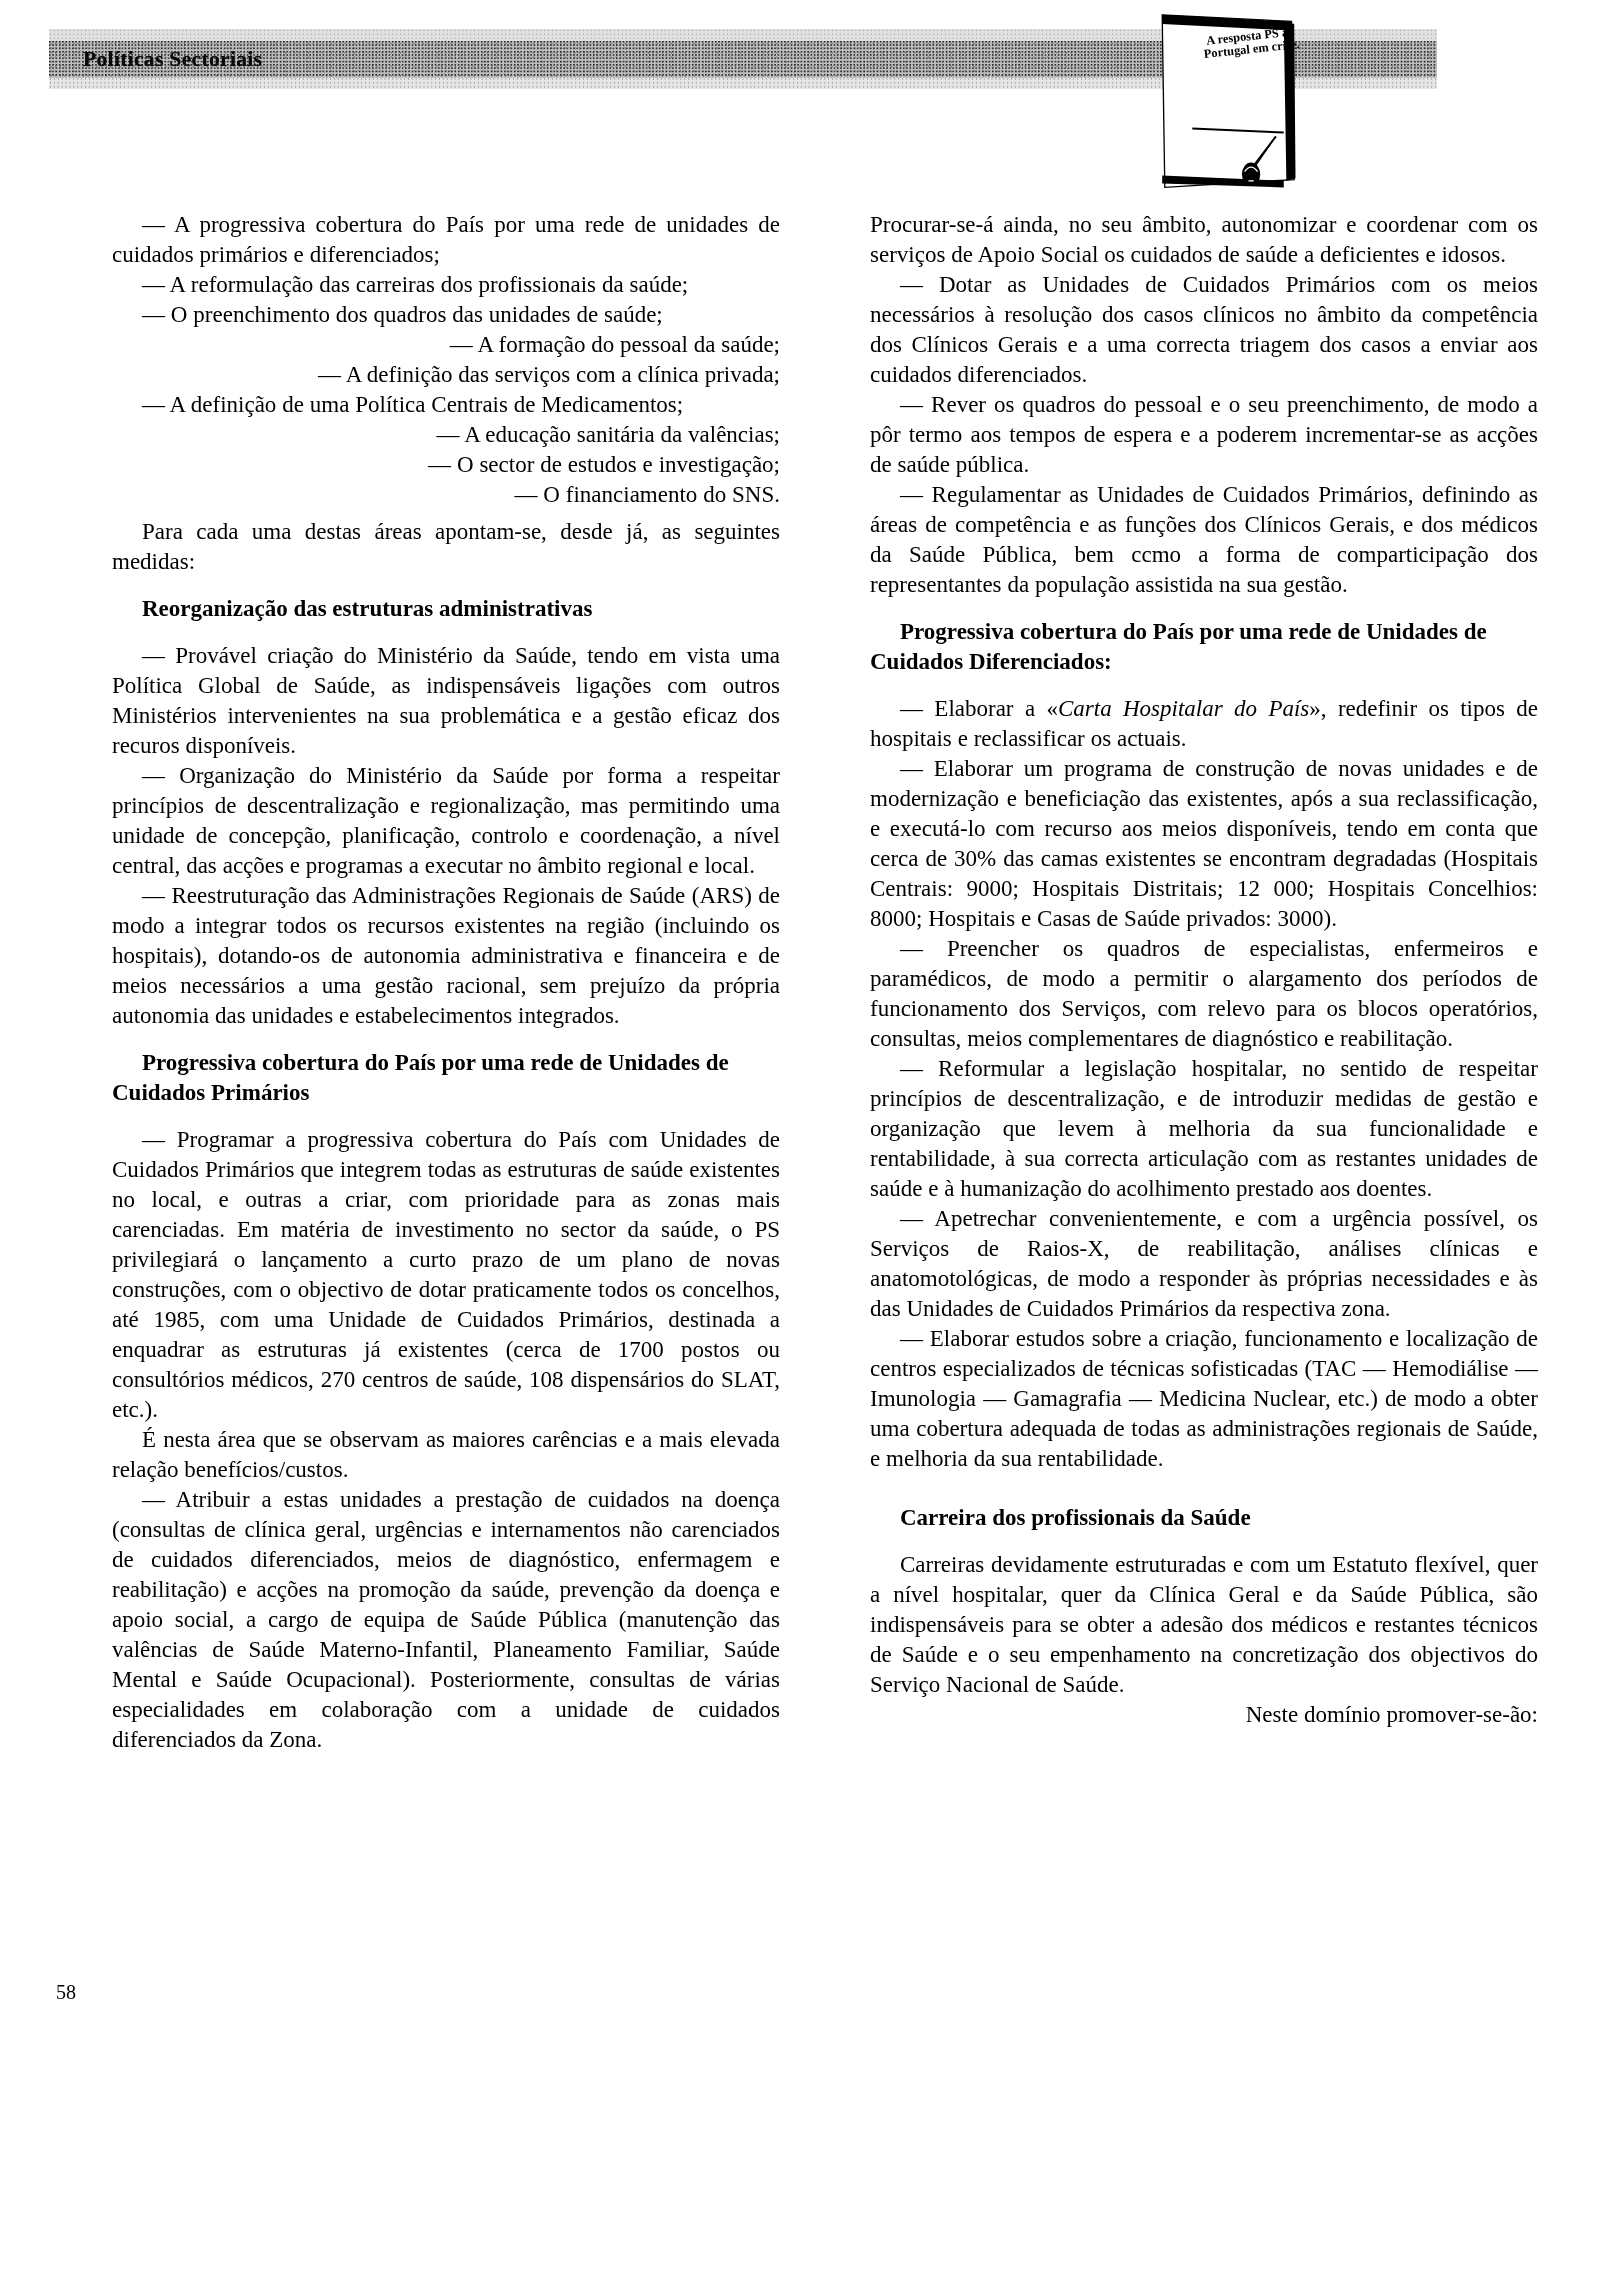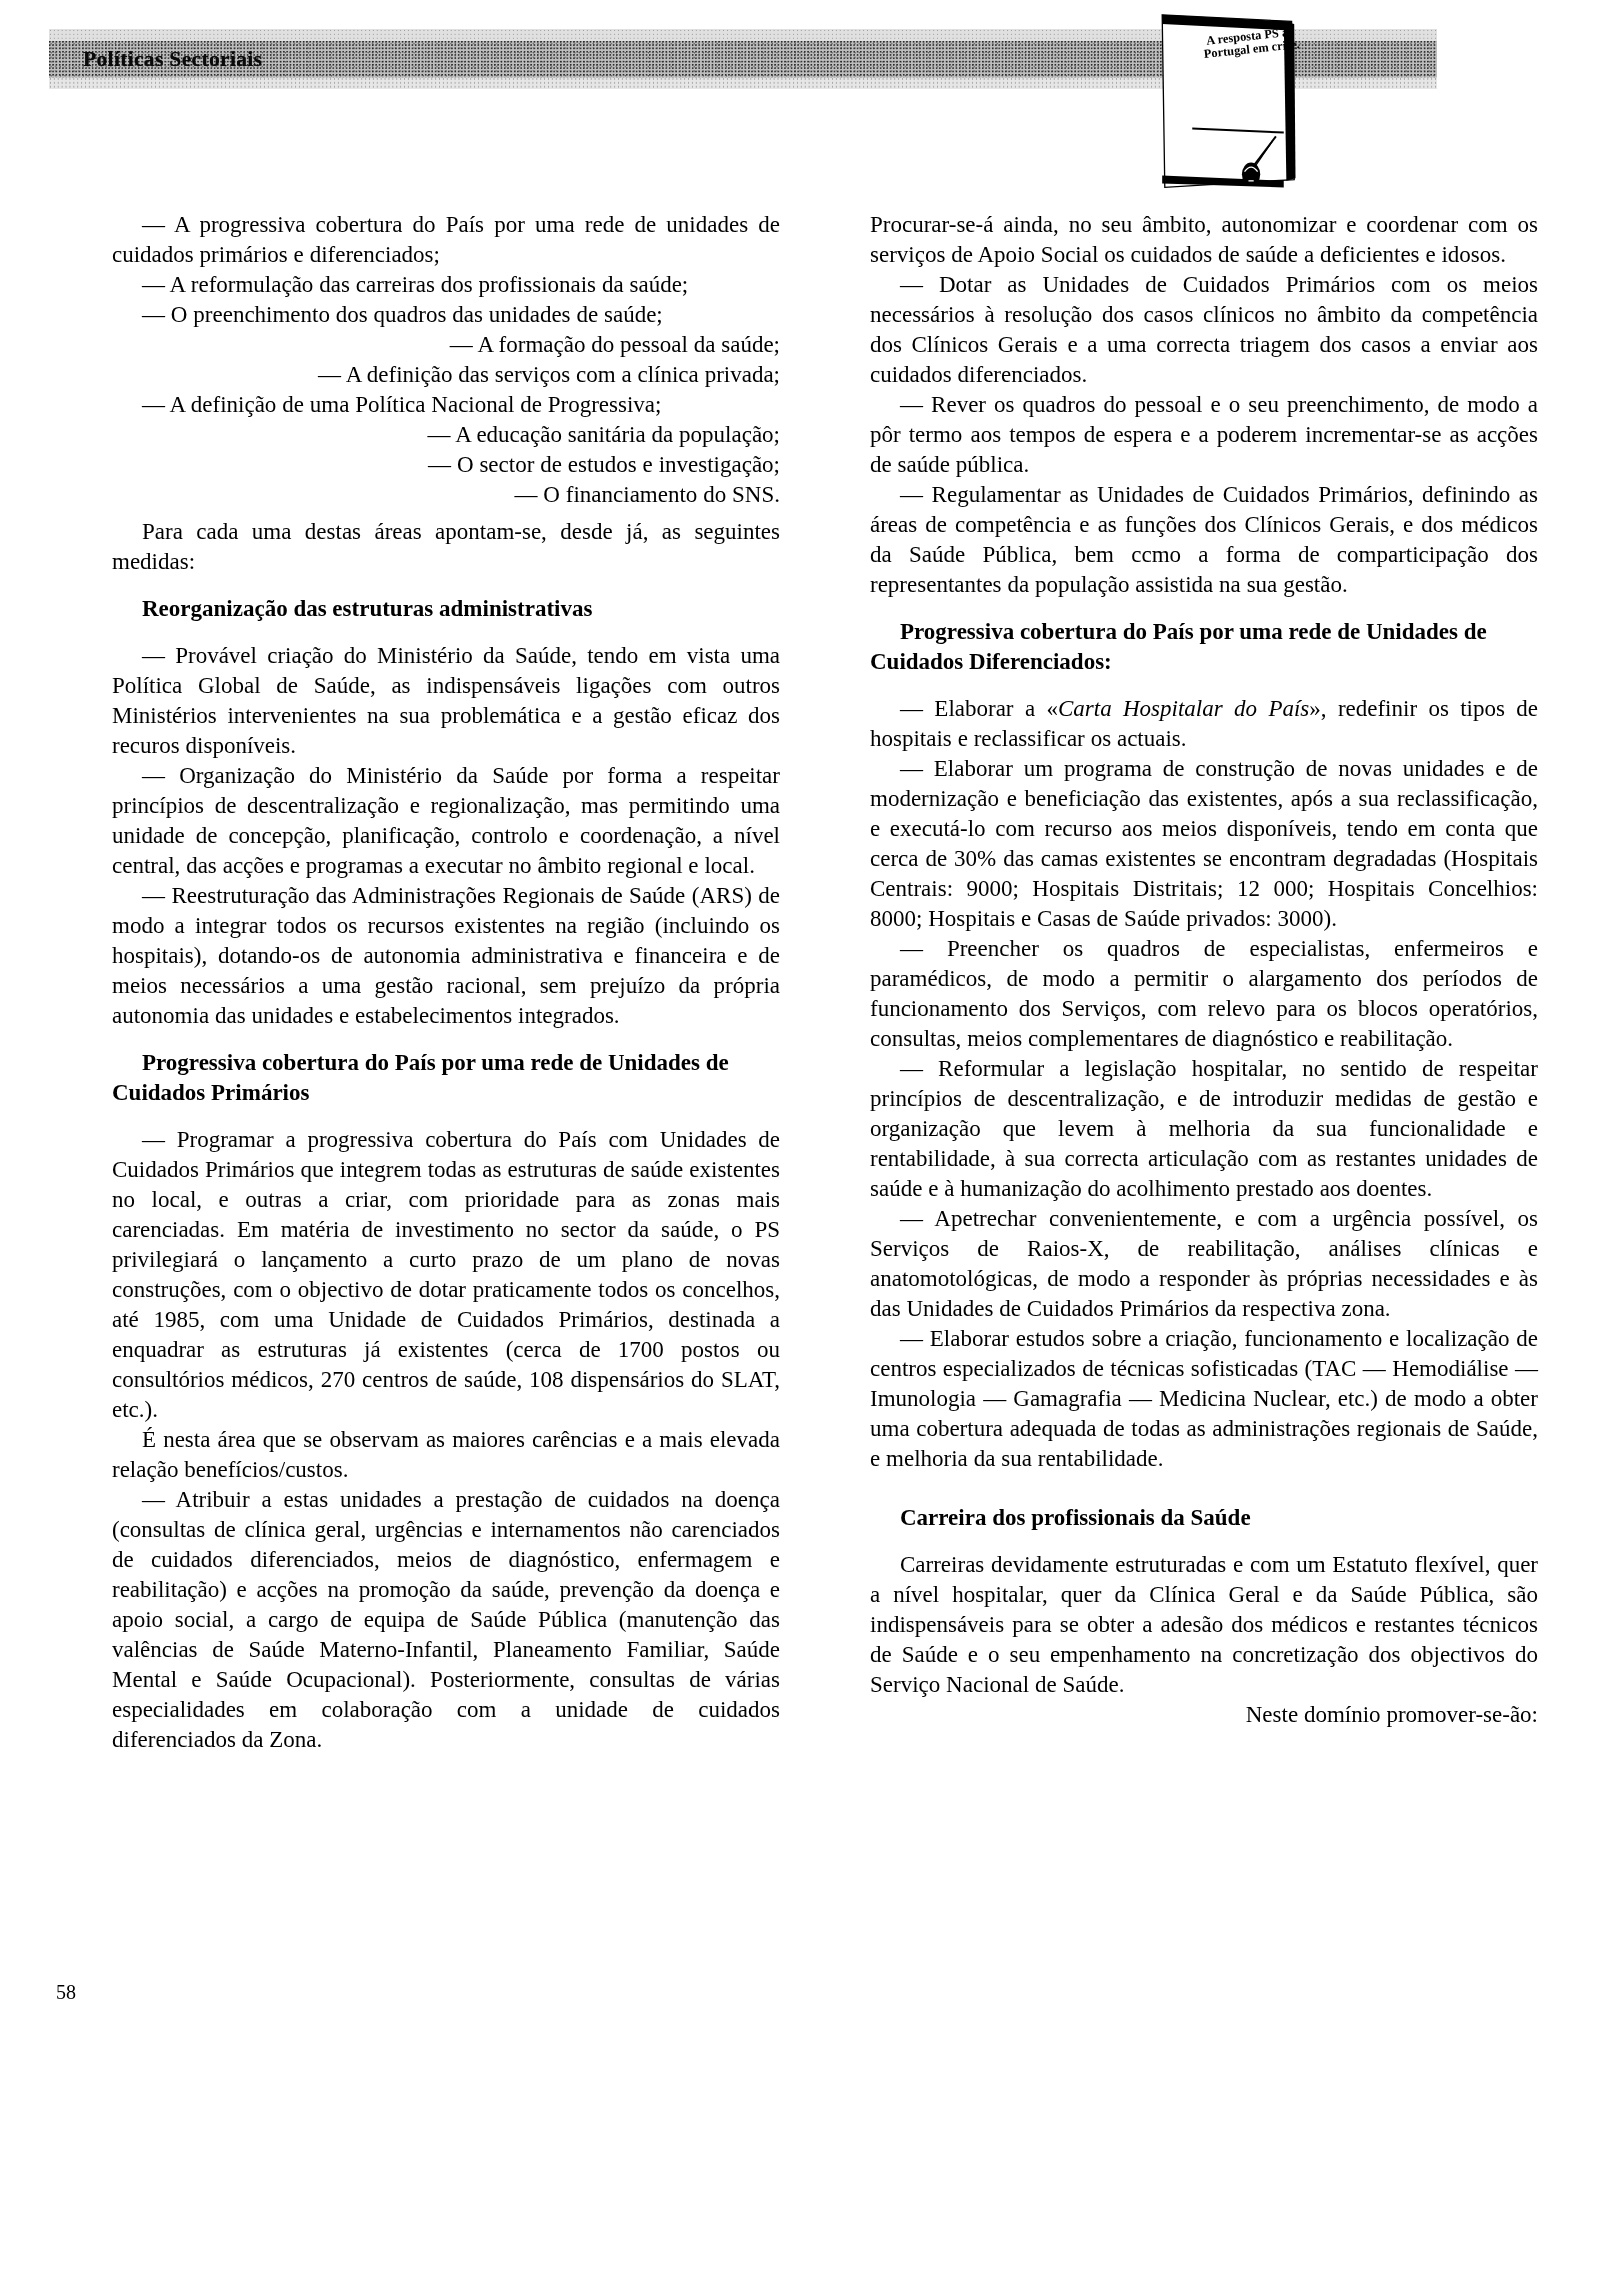--- a/index.html
+++ b/index.html
@@ -183,22 +183,22 @@
 
   <div class="columns">
 
     <div class="col">
 
       <p class="body dash">— A progressiva cobertura do País por uma rede de unidades de cuidados primários e diferenciados;</p>
       <p class="body dash">— A reformulação das carreiras dos profissionais da saúde;</p>
       <p class="body dash">— O preenchimento dos quadros das unidades de saúde;</p>
       <p class="body dash last">— A formação do pessoal da saúde;</p>
       <p class="body dash last">— A definição das serviços com a clínica privada;</p>
-      <p class="body dash">— A definição de uma Política Nacional de Progressiva;</p>
-      <p class="body dash last">— A educação sanitária da população;</p>
+      <p class="body dash">— A definição de uma Política Centrais de Medicamentos;</p>
+      <p class="body dash last">— A educação sanitária da valências;</p>
       <p class="body dash last">— O sector de estudos e investigação;</p>
       <p class="body dash last">— O financiamento do SNS.</p>
 
       <div class="sp-sm"></div>
 
       <p class="body indent">Para cada uma destas áreas apontam-se, desde já, as seguintes medidas:</p>
 
       <div class="sp-md"></div>
 
       <h2 class="subhead">Reorganização das estruturas administrativas</h2>

